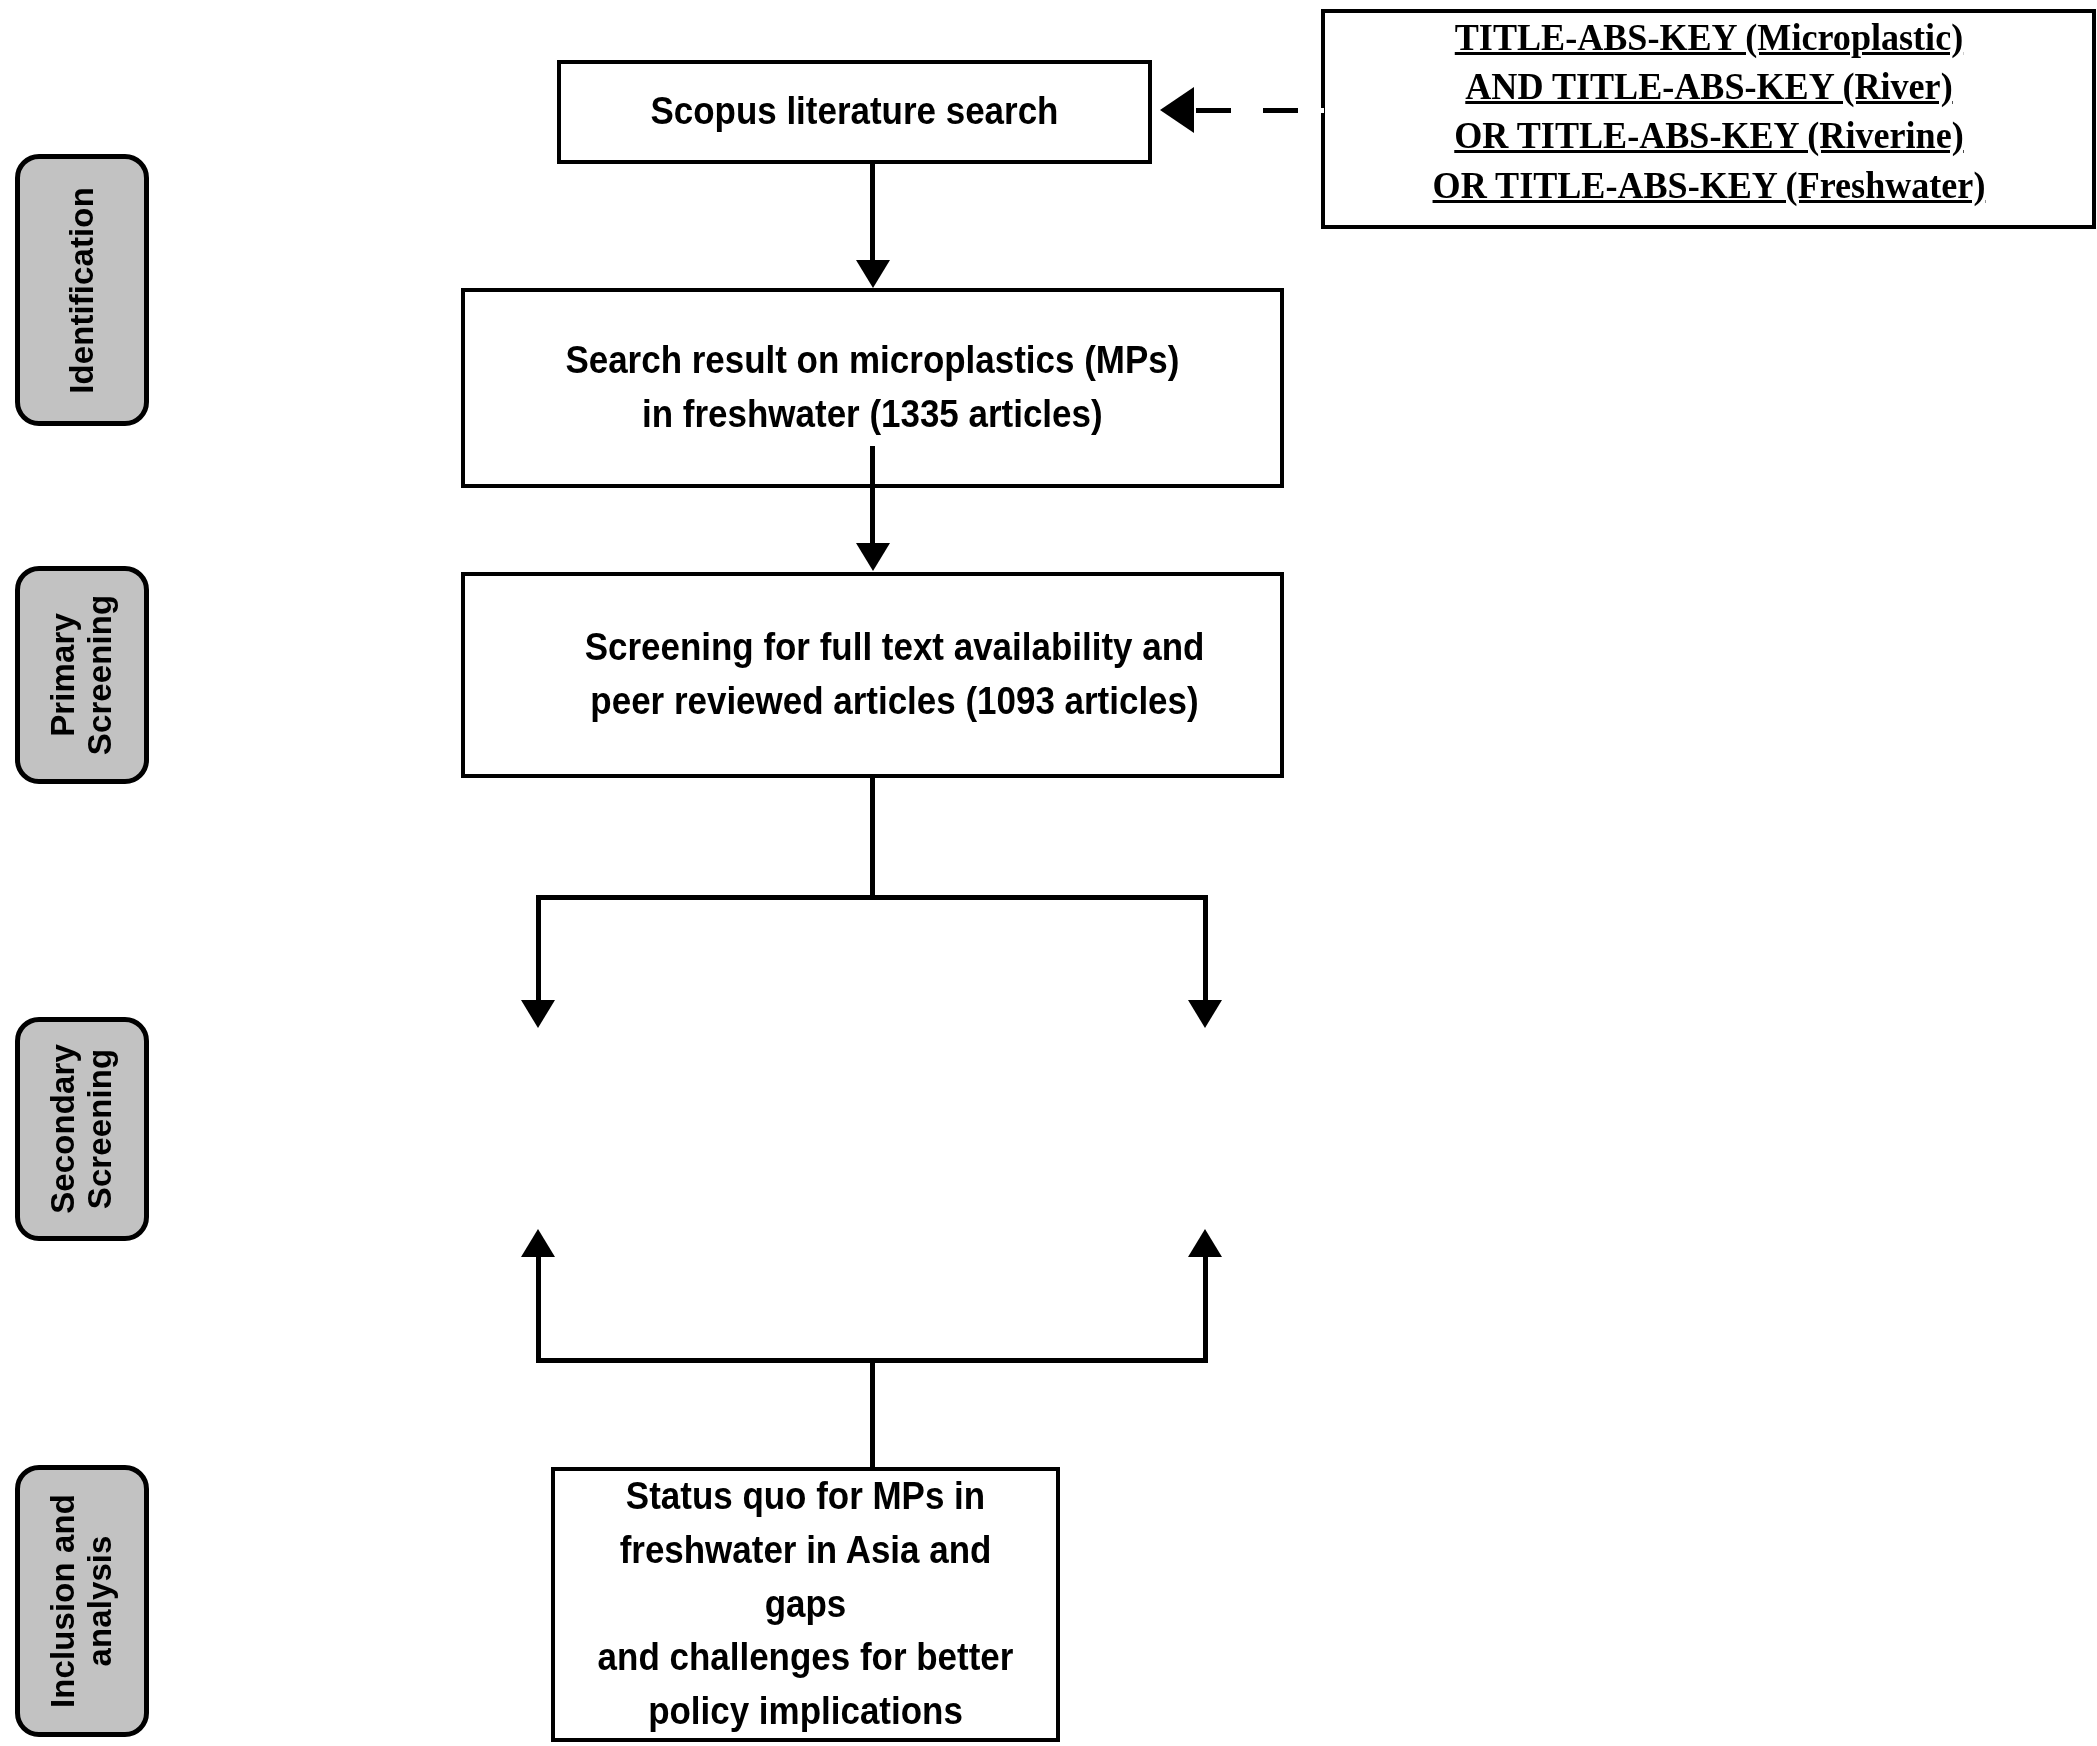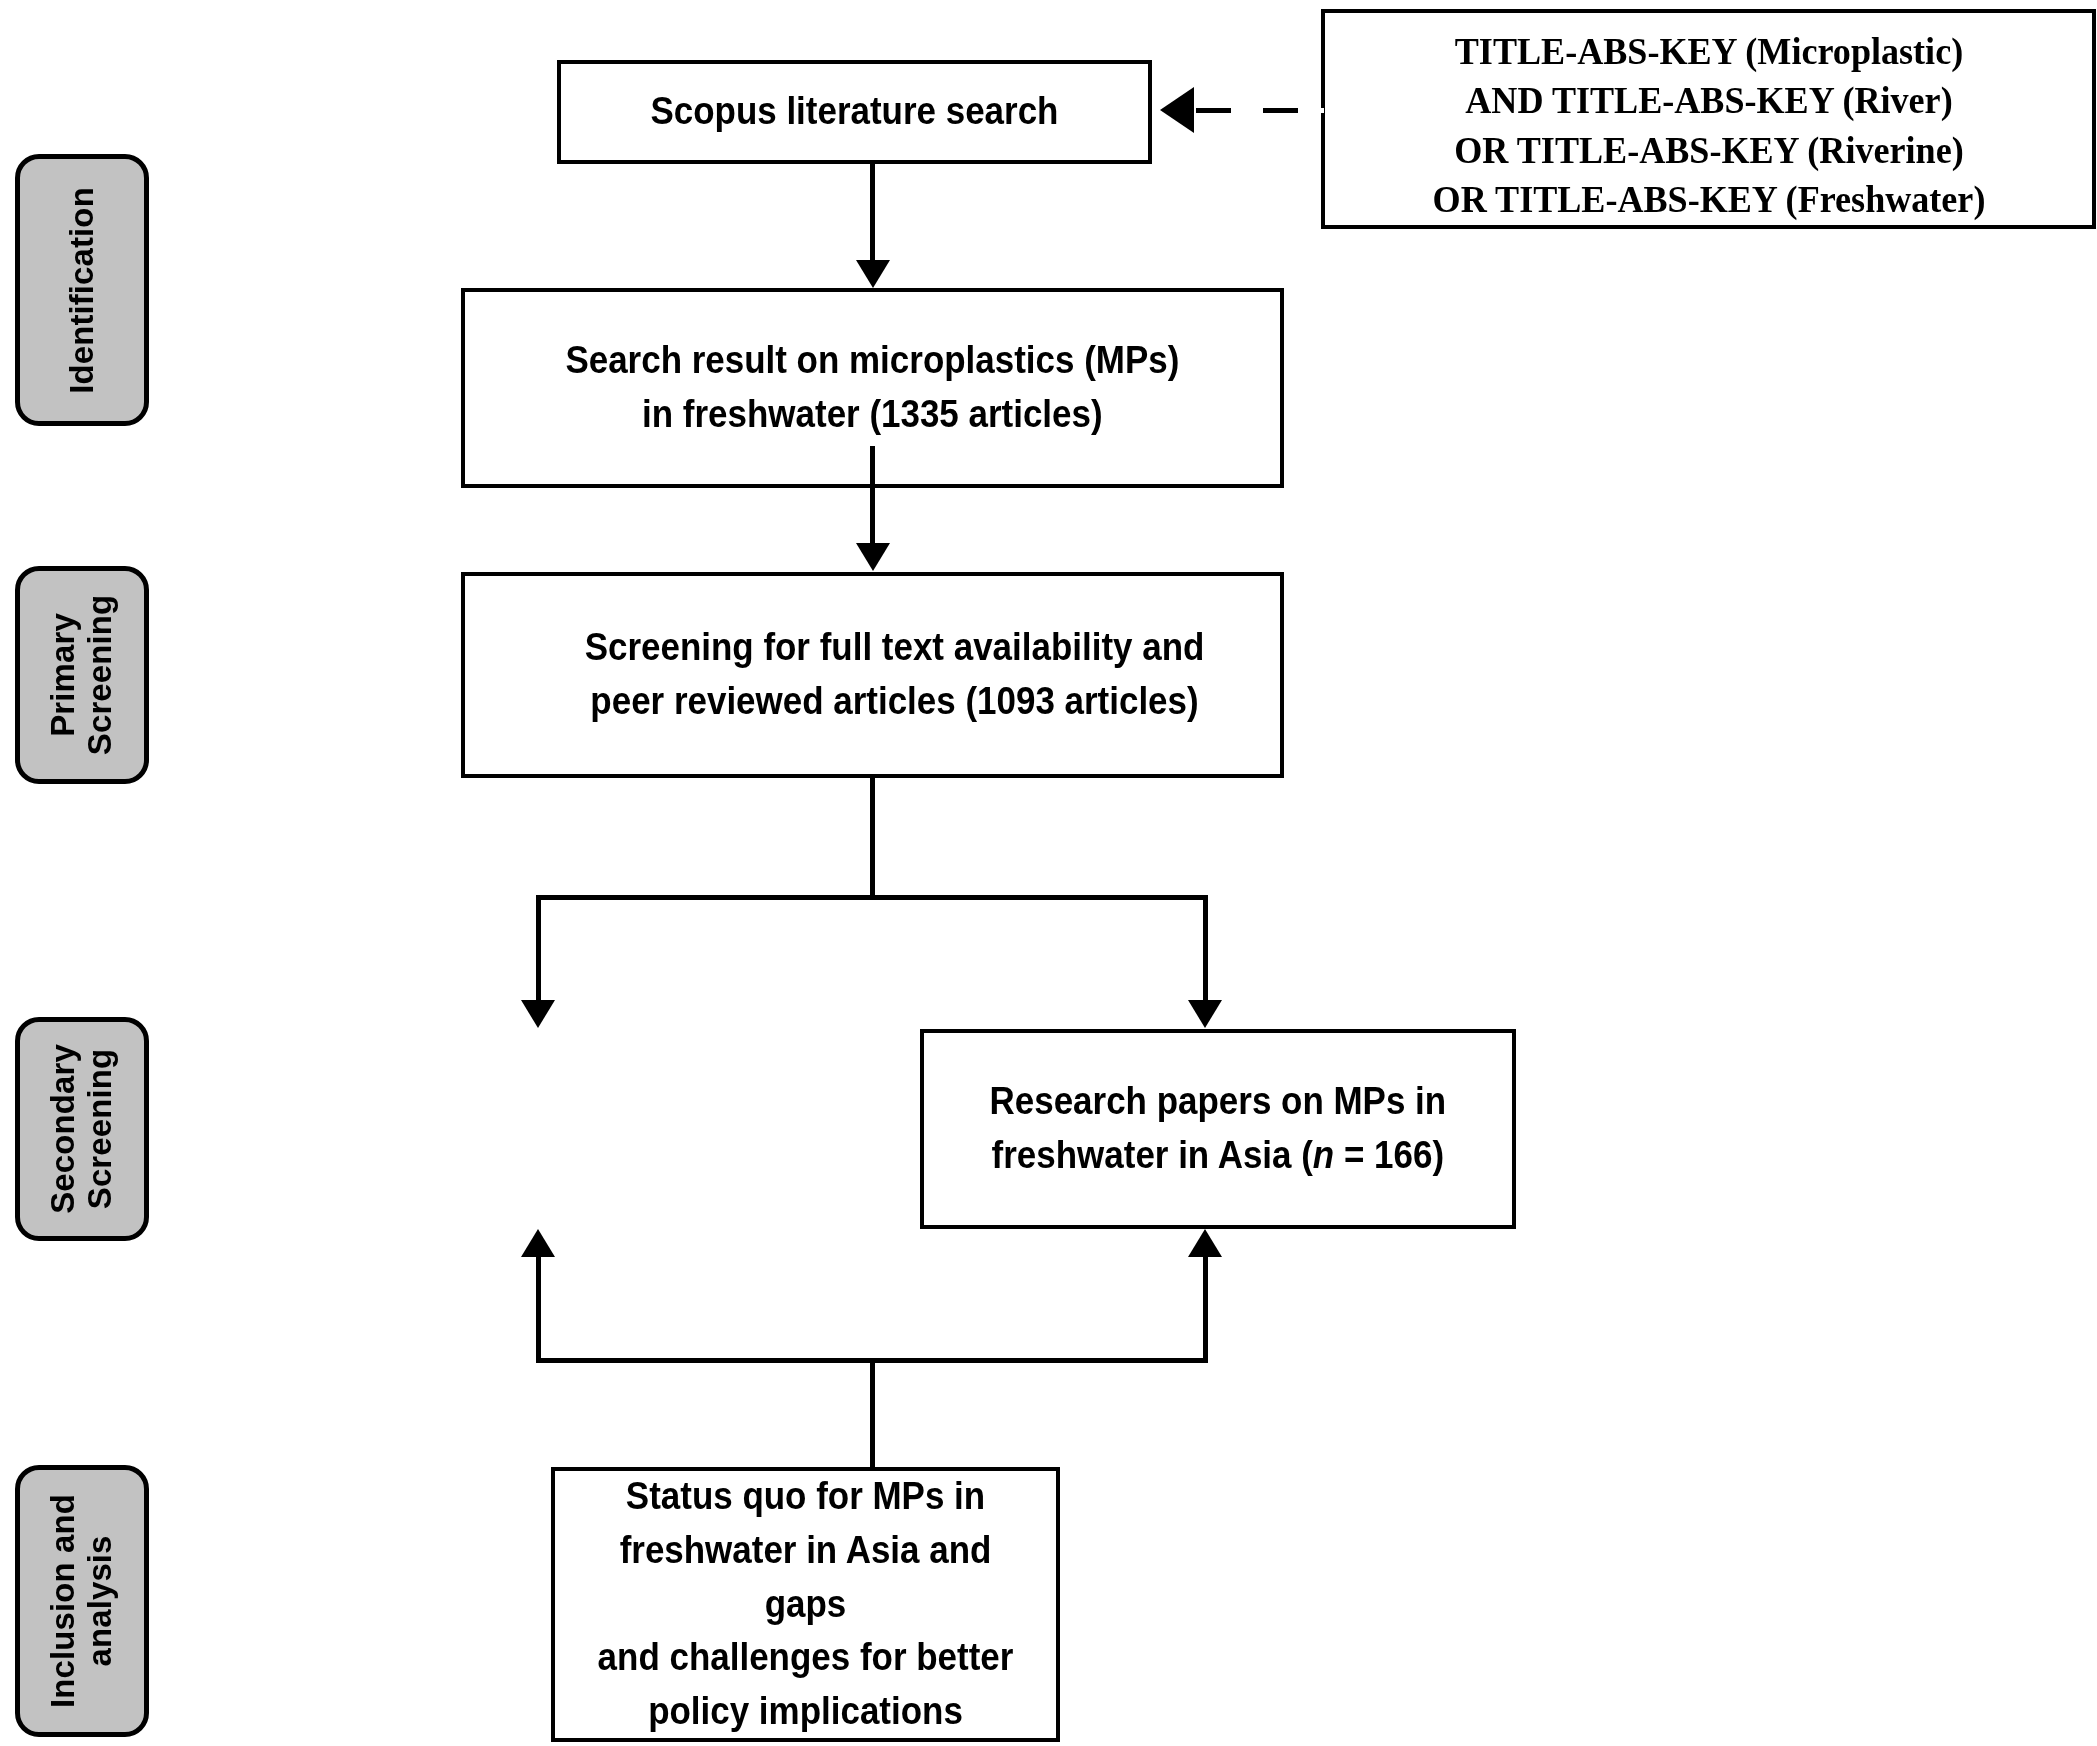--- a/index.html
+++ b/index.html
@@ -59,21 +59,22 @@
     color: #000000;
     padding: 0 9.7px;
     white-space: pre-line;
     transform: scaleX(0.92);
   }
   .fbox .fbox-text em { font-style: italic; }
 
   
   #query-box {
     border-width: 4.8px;
-    align-items: flex-end;
+    align-items: flex-start;
+    text-decoration: underline;
   }
   #query-box .qtext {
     font-family: "Liberation Serif", "DejaVu Serif", serif;
     font-weight: bold;
     font-size: 38px;
     line-height: 1.30;
     color: #000000;
     text-align: center;
     white-space: pre-line;
     transform: scaleX(0.95);
@@ -176,24 +177,20 @@
   </div>
 
   <div class="vline" style="left:870px; top:778px; height:121px;"></div>
   <div class="hline" style="left:536px; top:895px; width:672px;"></div>
   <div class="vline" style="left:536px; top:895px; height:107px;"></div>
   <div class="vline" style="left:1203px; top:895px; height:107px;"></div>
   <div class="arrow-down" style="left:521px; top:1000px;"></div>
   <div class="arrow-down" style="left:1188px; top:1000px;"></div>
 
 
-  <div class="fbox" id="research-papers-box" style="left:920px; top:1029px; width:596px; height:200px;">
-    <span class="fbox-text"><span>Research papers on MPs in</span>
-<span><span>freshwater in Asia (</span><em>n</em><span> = 166)</span></span></span>
-  </div>
 
   <div class="arrow-up" style="left:521px; top:1229px;"></div>
   <div class="arrow-up" style="left:1188px; top:1229px;"></div>
   <div class="vline" style="left:536px; top:1257px; height:105px;"></div>
   <div class="vline" style="left:1203px; top:1257px; height:105px;"></div>
   <div class="hline" style="left:536px; top:1358px; width:672px;"></div>
   <div class="vline" style="left:870px; top:1358px; height:111px;"></div>
 
   <div class="fbox" id="outcome-box" style="left:551px; top:1467px; width:509px; height:275px;">
     <span class="fbox-text">Status quo for MPs in

